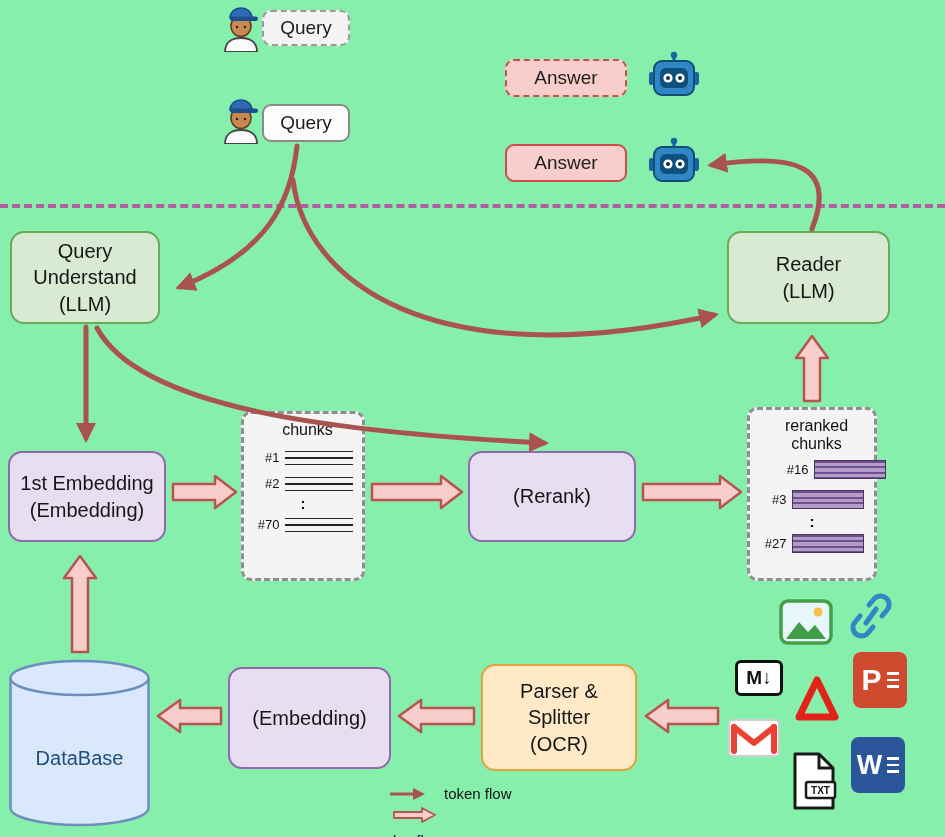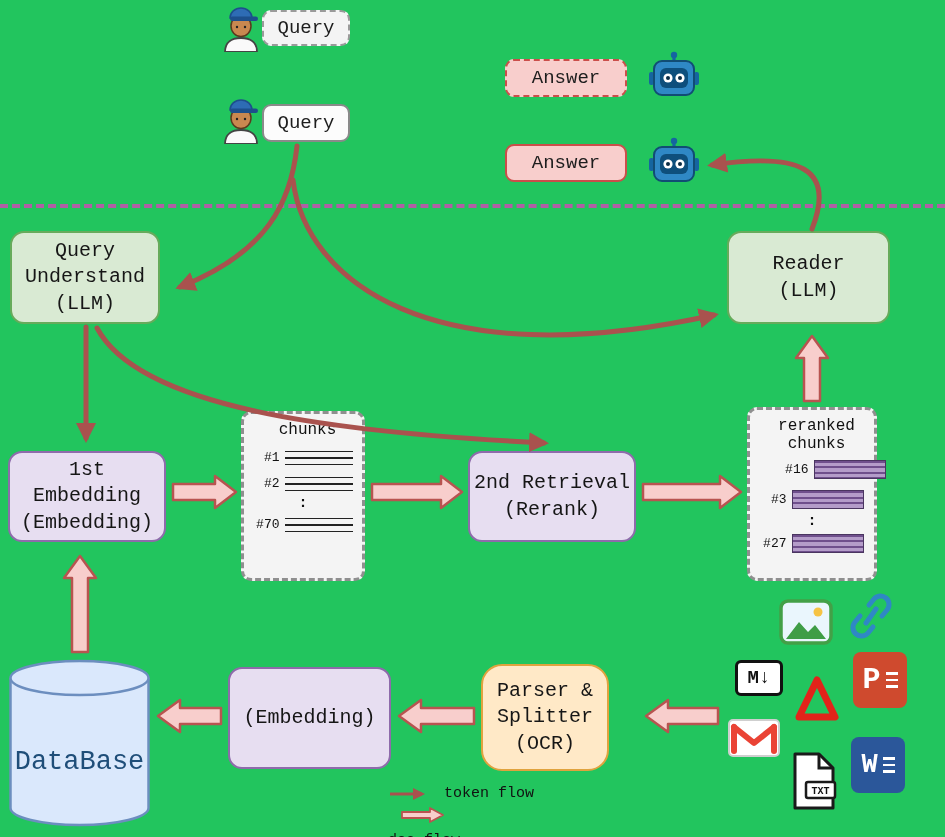--- a/index.html
+++ b/index.html
@@ -1,17 +1,17 @@
 <!DOCTYPE html>
 <html><head>
 <meta charset="utf-8">
 <style>
   html,body{margin:0;padding:0;background:#fff;}
-  .canvas{position:relative;width:945px;height:837px;background:#22c55e;
-          font-family:Liberation Mono, monospace;overflow:hidden;}
+  .canvas{position:relative;width:945px;height:837px;background:#86efac;
+          font-family:Liberation Sans, sans-serif;overflow:hidden;}
   .abs{position:absolute;}
   svg{display:block;}
 
   
   .overlay{position:absolute;left:0;top:0;pointer-events:none;}
 
   
   .node{position:absolute;display:flex;flex-direction:column;align-items:center;justify-content:center;
         text-align:center;border-radius:14px;font-size:20px;color:#161616;line-height:1.32;
         box-sizing:border-box;}
@@ -37,21 +37,21 @@
   .clabel{font-size:13px;min-width:26px;text-align:right;color:#111;}
   .lines{display:flex;flex-direction:column;gap:5px;}
   .lines i{display:block;width:68px;height:1.6px;background:#222;}
   .ellip{font-size:15px;font-weight:bold;color:#111;margin-top:7px;line-height:0.8;}
   .rblock{width:70px;height:17px;border:1px solid #4a3560;
           background:repeating-linear-gradient(180deg,#6f4f8c 0 2px,#b49cc9 2px 5.5px);}
 
   
   .db{position:absolute;}
   .db .cyl-label{position:absolute;left:0;width:100%;top:52%;text-align:center;
-                 font-size:27px;color:#1f4e79;}
+                 font-size:20px;color:#1f4e79;}
 
   
   .lettericon{position:absolute;border-radius:8px;display:flex;align-items:center;
               justify-content:center;gap:5px;color:#fff;font-weight:bold;box-sizing:border-box;}
   .lettericon .glyph{font-size:30px;line-height:1;}
   .lettericon .doclines{display:flex;flex-direction:column;gap:4px;}
   .lettericon .doclines i{display:block;width:12px;height:2.5px;background:#fff;}
   .ppt{background:#cf4a2e;}
   .word{background:#2b579a;}
   .mdbox{position:absolute;background:#fff;border:3px solid #111;border-radius:6px;
@@ -134,29 +134,28 @@
     <span>Reader</span>
     <span>(LLM)</span>
   </div>
 
   <div class="node purple" style="left:8px;top:451px;width:158px;height:91px;">
     <span>1st Embedding</span>
     <span>(Embedding)</span>
   </div>
 
   <div class="node purple" style="left:468px;top:451px;width:168px;height:91px;">
-    <span>2nd Retrieval</span>
     <span>(Rerank)</span>
   </div>
 
   <div class="node purple" style="left:228px;top:667px;width:163px;height:102px;">
     <span>(Embedding)</span>
   </div>
 
-  <div class="node orange" style="left:481px;top:664px;width:128px;height:107px;border-radius:21px;">
+  <div class="node orange" style="left:481px;top:664px;width:156px;height:107px;">
     <span>Parser &amp;</span>
     <span>Splitter</span>
     <span>(OCR)</span>
   </div>
 
   <div class="db" style="left:8px;top:658px;width:143px;height:172px;">
     <svg width="143" height="172" viewBox="0 0 143 172">
       <path d="M2.5,20 L2.5,150 A69,17 0 0 0 140.5,150 L140.5,20" fill="#dae8fc" stroke="#6c8ebf" stroke-width="2.5"></path>
       <ellipse cx="71.5" cy="20" rx="69" ry="17" fill="#dae8fc" stroke="#6c8ebf" stroke-width="2.5"></ellipse>
     </svg>

